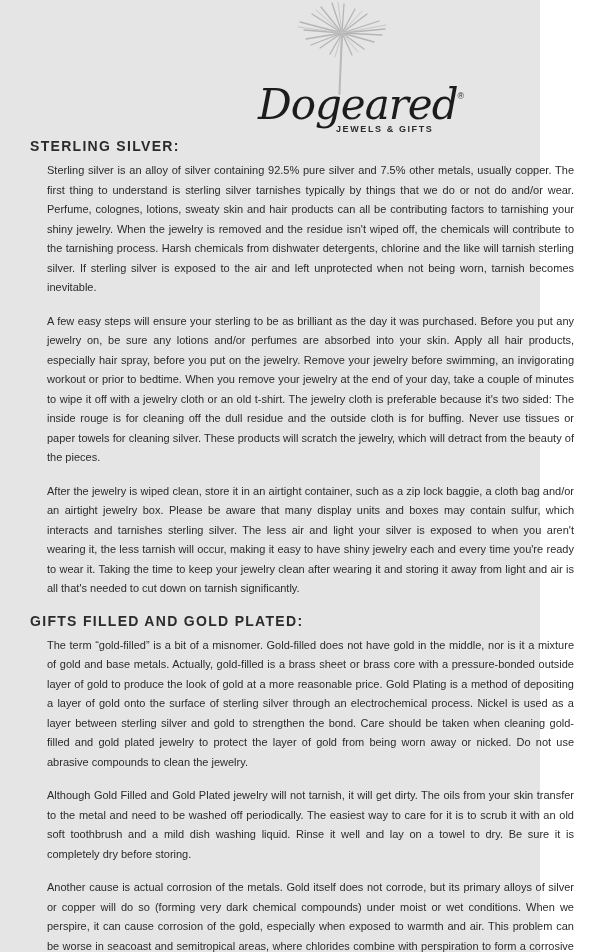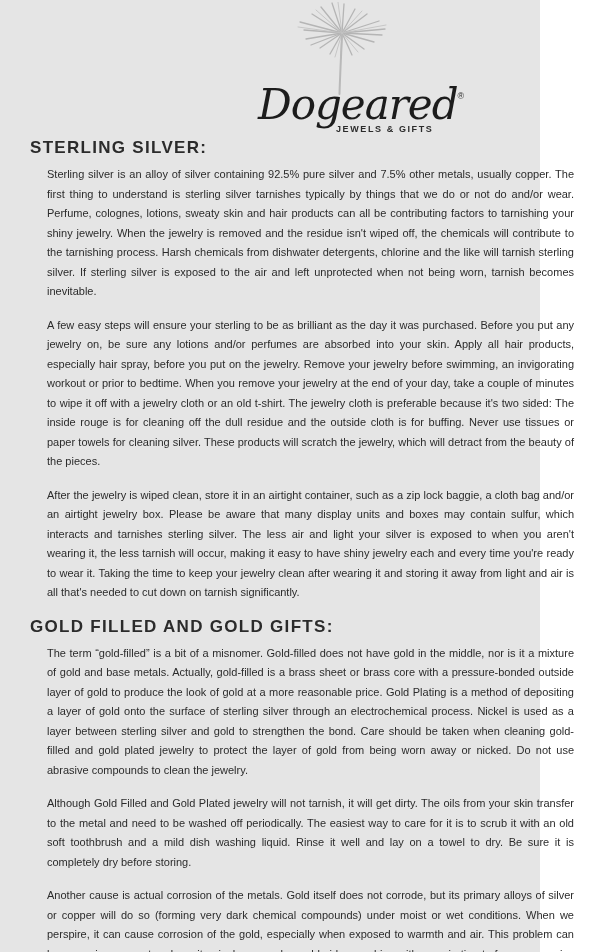--- a/index.html
+++ b/index.html
@@ -53,21 +53,21 @@
     top: 124px;
     font-size: 9px;
     font-weight: 700;
     letter-spacing: 1.6px;
     color: #2b2b2b;
     white-space: nowrap;
   }
   
   .section-heading {
     margin: 0 0 7px 30px;
-    font-size: 17px;
+    font-size: 14px;
     font-weight: 700;
     letter-spacing: 1.3px;
     color: #2b2b2b;
   }
   .section-heading.second {
     margin-top: 9px;
   }
   .para {
     margin: 0 0 14px 47px;
     width: 527px;
@@ -125,19 +125,19 @@
   </div>
 
   <div class="section">
     <h2 class="section-heading">STERLING SILVER:</h2>
     <p class="para">Sterling silver is an alloy of silver containing 92.5% pure silver and 7.5% other metals, usually copper. The first thing to understand is sterling silver tarnishes typically by things that we do or not do and/or wear.  Perfume, colognes, lotions, sweaty skin and hair products can all be contributing factors to tarnishing your shiny jewelry. When the jewelry is removed and the residue isn't wiped off, the chemicals will contribute to the tarnishing process.  Harsh chemicals from dishwater detergents, chlorine and the like will tarnish sterling silver.  If sterling silver is exposed to the air and left unprotected when not being worn, tarnish becomes inevitable.</p>
     <p class="para">A few easy steps will ensure your sterling to be as brilliant as the day it was purchased.  Before you put any jewelry on, be sure any lotions and/or perfumes are absorbed into your skin.  Apply all hair products, especially hair spray, before you put on the jewelry. Remove your jewelry before swimming, an invigorating workout or prior to bedtime.  When you remove your jewelry at the end of your day, take a couple of minutes to wipe it off with a jewelry cloth or an old t-shirt. The jewelry cloth is preferable because it's two sided:  The inside rouge is for cleaning off the dull residue and the outside cloth is for buffing. Never use tissues or paper towels for cleaning silver.  These products will scratch the jewelry, which will detract from the beauty of the pieces.</p>
     <p class="para">After the jewelry is wiped clean, store it in an airtight container, such as a zip lock baggie, a cloth bag and/or an airtight jewelry box.   Please be aware that many display units and boxes may contain sulfur, which interacts and tarnishes sterling silver.  The less air and light your silver is exposed to when you aren't wearing it, the less tarnish will occur, making it easy to have shiny jewelry each and every time you're ready to wear it. Taking the time to keep your jewelry clean after wearing it and storing it away from light and air is all that's needed to cut down on tarnish significantly.</p>
   </div>
 
   <div class="section">
-    <h2 class="section-heading second">GOLD FILLED AND GOLD GIFTS:</h2>
+    <h2 class="section-heading second">GIFTS FILLED AND GOLD PLATED:</h2>
     <p class="para">The term “gold-filled” is a bit of a misnomer. Gold-filled does not have gold in the middle, nor is it a mixture of gold and base metals. Actually, gold-filled is a brass sheet or brass core with a pressure-bonded outside layer of gold to produce the look of gold at a more reasonable price. Gold Plating is a method of depositing a layer of gold onto the surface of sterling silver through an electrochemical process. Nickel is used as a layer between sterling silver and gold to strengthen the bond. Care should be taken when cleaning gold-filled and gold plated jewelry to protect the layer of gold from being worn away or nicked. Do not use abrasive compounds to clean the jewelry.</p>
     <p class="para">Although Gold Filled and Gold Plated jewelry will not tarnish, it will get dirty. The oils from your skin transfer to the metal and need to be washed off periodically. The easiest way to care for it is to scrub it with an old soft toothbrush and a mild dish washing liquid. Rinse it well and lay on a towel to dry. Be sure it is completely dry before storing.</p>
     <p class="para">Another cause is actual corrosion of the metals. Gold itself does not corrode, but its primary alloys of silver or copper will do so (forming very dark chemical compounds) under moist or wet conditions. When we perspire, it can cause corrosion of the gold, especially when exposed to warmth and air. This problem can be worse in seacoast and semitropical areas, where chlorides combine with perspiration to form a corrosive element that discolors skin. Smog fumes gradually attack jewelry and are evident as a tarnish that rubs off on the skin. We suggest that you remove jewelry often and use an absorbent powder, free of abrasives, on skin that comes into contact with your jewelry.</p>
   </div>
 
 </div>
 
 </body></html>

